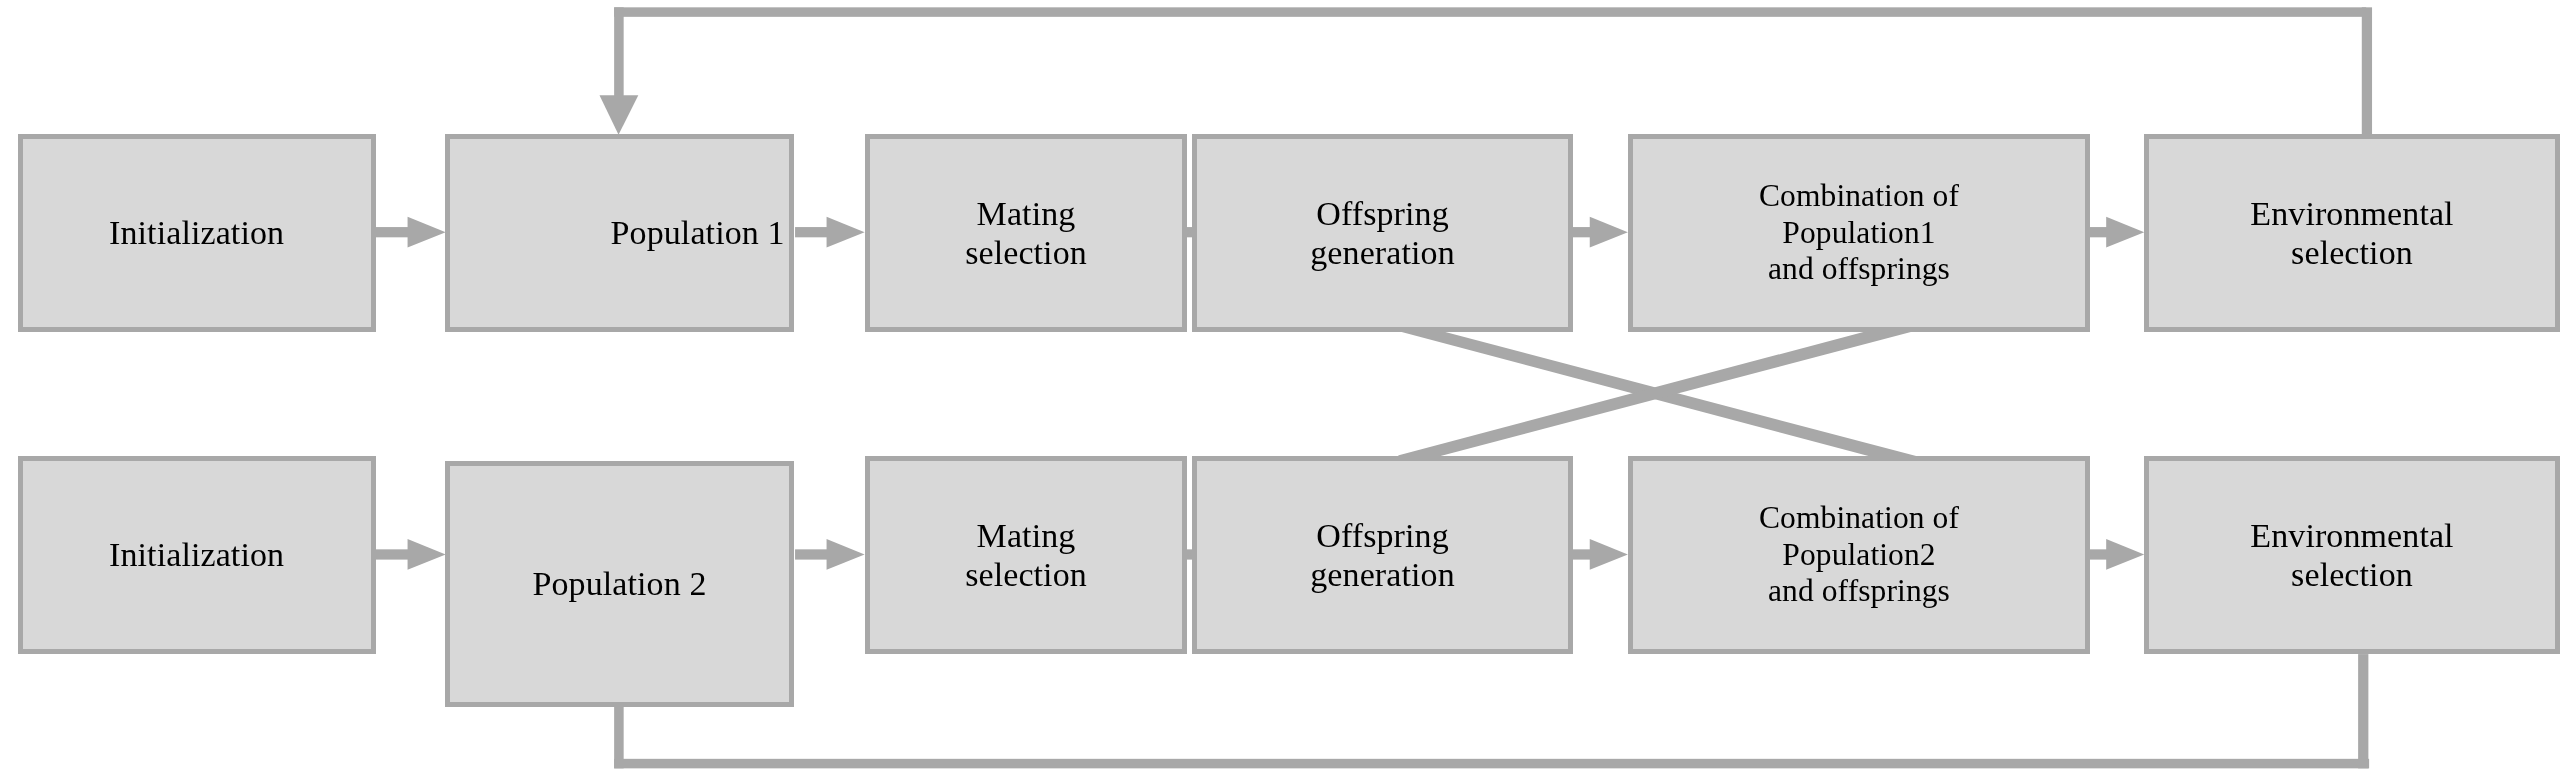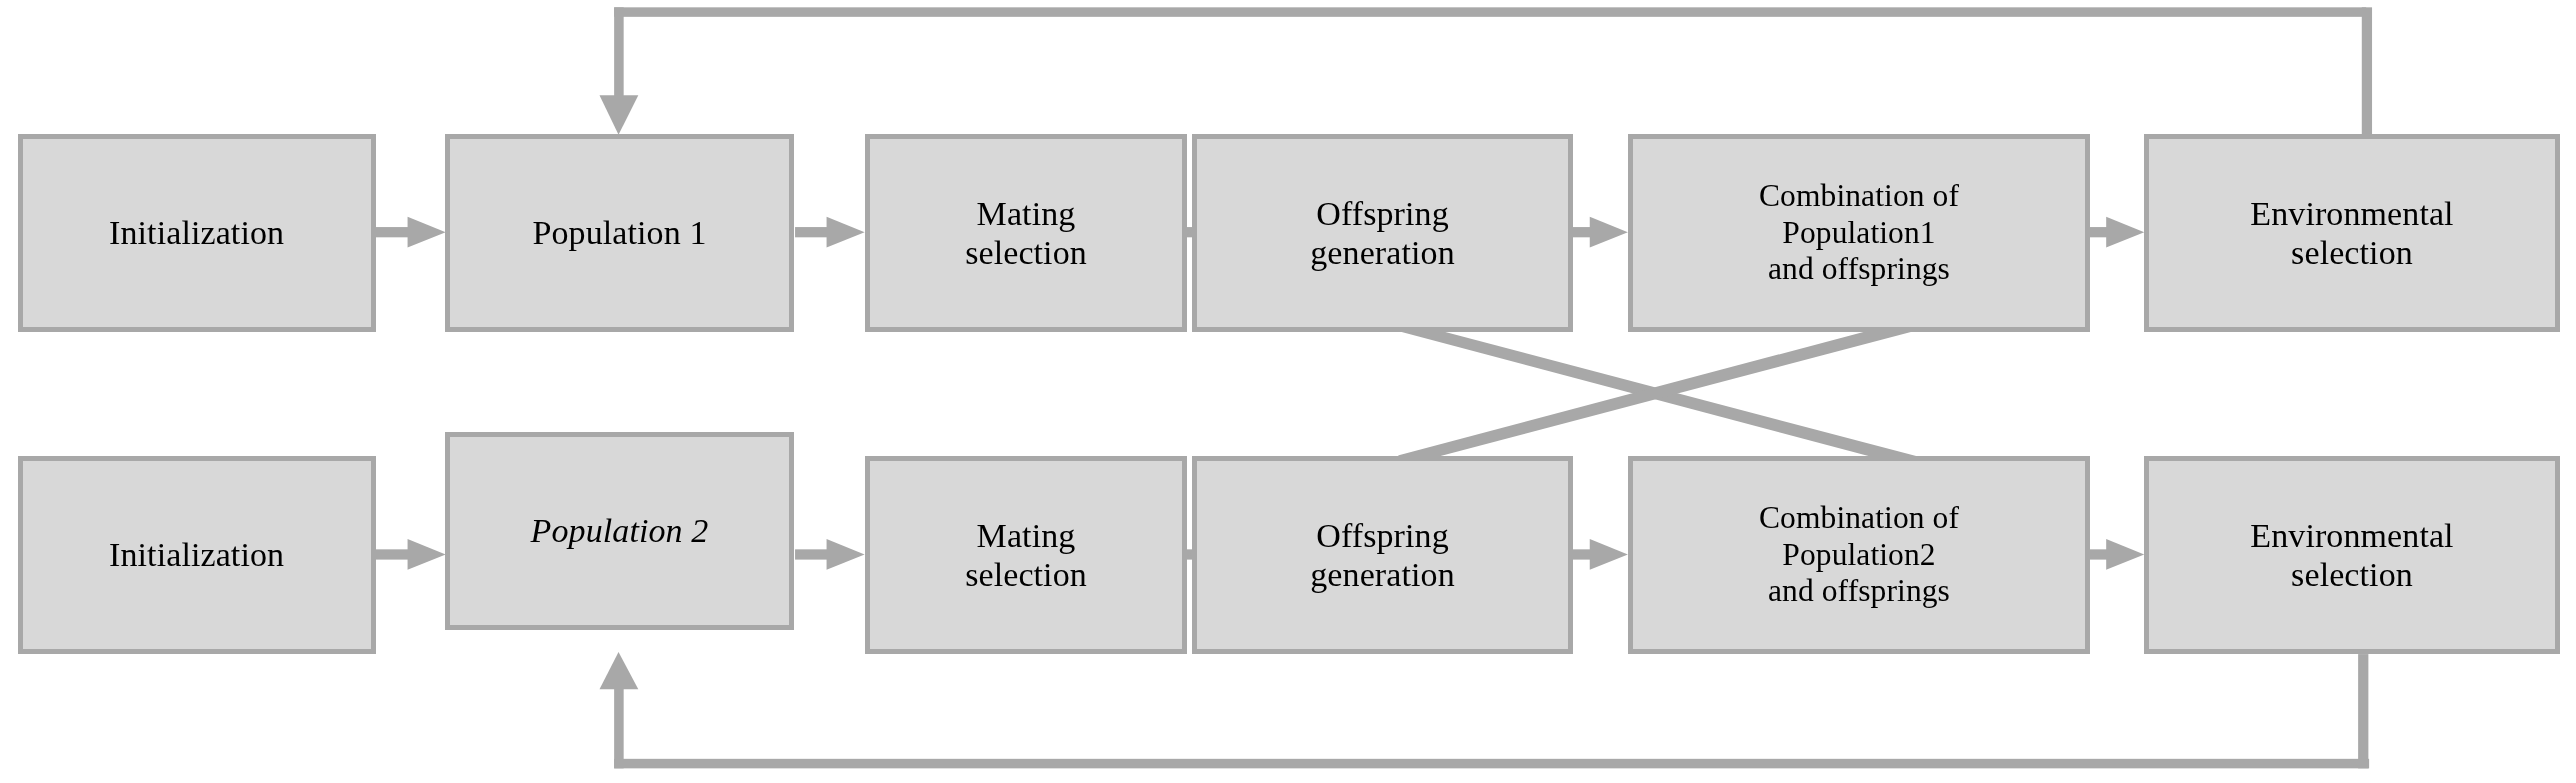--- a/index.html
+++ b/index.html
@@ -115,21 +115,21 @@
       <polygon points="1908,622 1930,632 2769,411 2759,396"></polygon>
       <polygon points="2714,432 2800,407 2722,373"></polygon>
     </g>
 
   </svg>
 
   <div class="node" style="left:17.6px; top:134px; width:358px; height:198px;">
     <span class="label">Initialization</span>
   </div>
 
-  <div class="node" style="left:445px; top:134px; width:349px; height:198px;">
+  <div class="node" style="left:445px; top:134px; width:349px; height:198px;justify-content:flex-end;">
     <span class="label">Population 1</span>
   </div>
 
   <div class="node" style="left:865px; top:134px; width:322px; height:198px;">
     <span class="label">Mating
 selection</span>
   </div>
 
   <div class="node" style="left:1192px; top:134px; width:381px; height:198px;">
     <span class="label">Offspring
@@ -144,21 +144,21 @@
 
   <div class="node" style="left:2144px; top:134px; width:416px; height:198px;">
     <span class="label">Environmental
 selection</span>
   </div>
 
   <div class="node" style="left:17.6px; top:456px; width:358px; height:198px;">
     <span class="label">Initialization</span>
   </div>
 
-  <div class="node" style="left:445px; top:432px; width:349px; height:198px;font-style:italic;">
+  <div class="node" style="left:445px; top:461px; width:349px; height:246px;">
     <span class="label">Population 2</span>
   </div>
 
   <div class="node" style="left:865px; top:456px; width:322px; height:198px;">
     <span class="label">Mating
 selection</span>
   </div>
 
   <div class="node" style="left:1192px; top:456px; width:381px; height:198px;">
     <span class="label">Offspring

